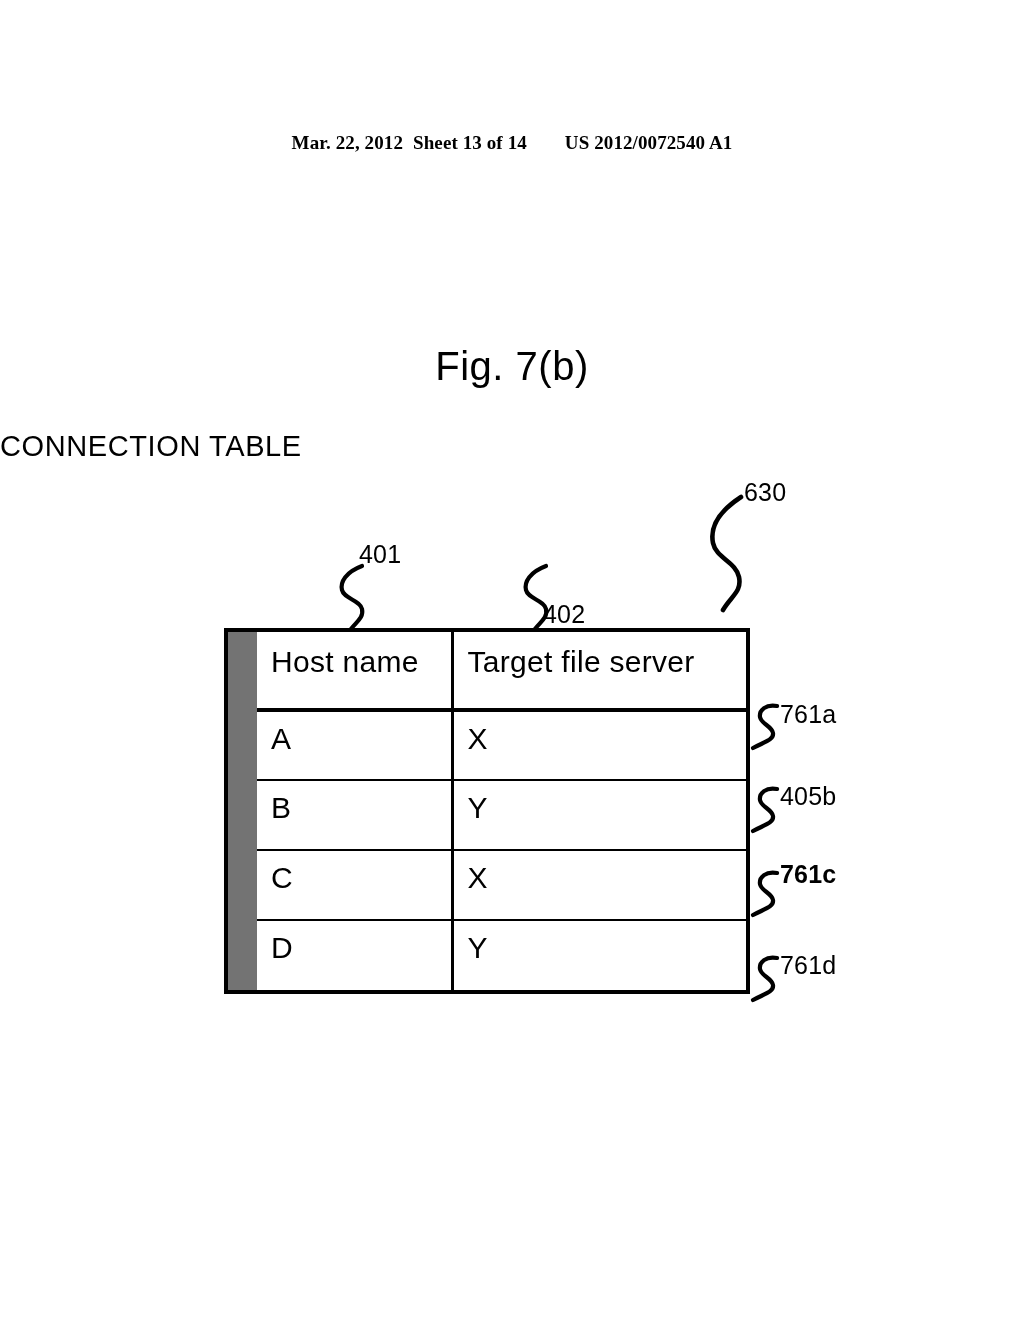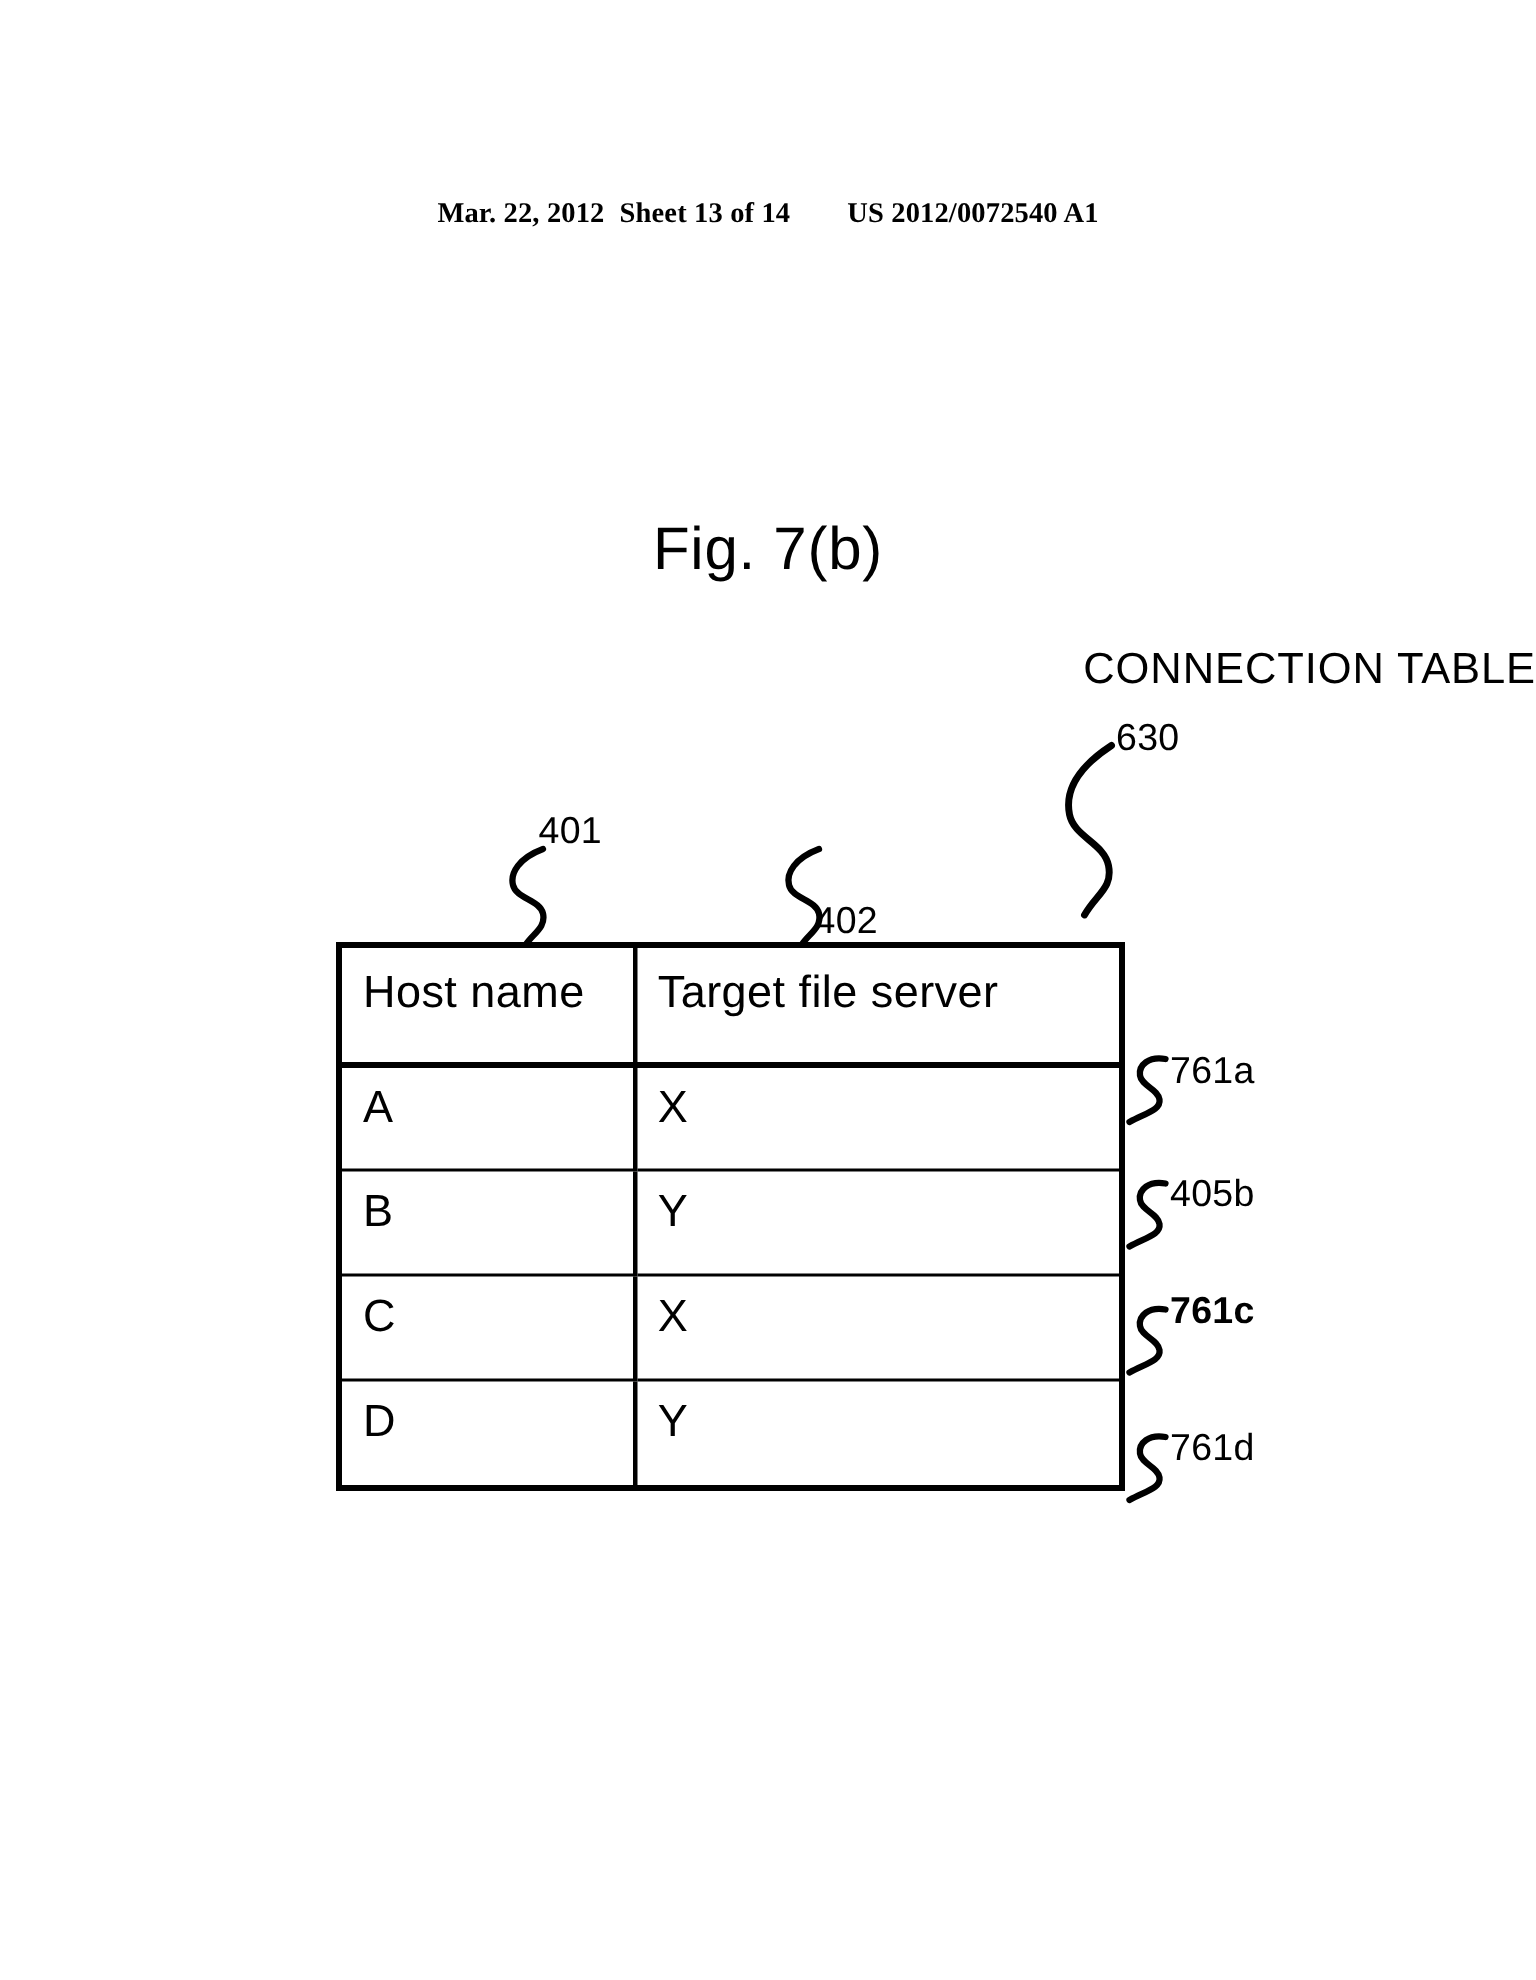--- a/index.html
+++ b/index.html
@@ -46,21 +46,21 @@
     font-size: 40px;
     font-weight: 400;
     letter-spacing: 0.5px;
   }
 
   .table-caption {
     position: absolute;
     top: 430px;
     left: 0;
     width: 1024px;
-    text-align: right;
+    text-align: left;
     font-size: 29px;
     font-weight: 400;
     letter-spacing: 0.6px;
   }
 
   
   .ref-label {
     position: absolute;
     font-size: 25px;
     font-weight: 400;
@@ -87,21 +87,22 @@
 
   
   .conn-table {
     position: absolute;
     left: 224px;
     top: 628px;
     width: 526px;
     border: 4px solid #000;
     border-collapse: collapse;
     box-sizing: border-box;
-    background: #a16207;
+    background: #737373;
+    padding-left: 29px;
   }
   .conn-table table {
     border-collapse: collapse;
     width: 100%;
     table-layout: fixed;
   }
   .conn-table col.col-host { width: 195px; }
   .conn-table col.col-srv  { width: auto; }
 
   .conn-table th,

